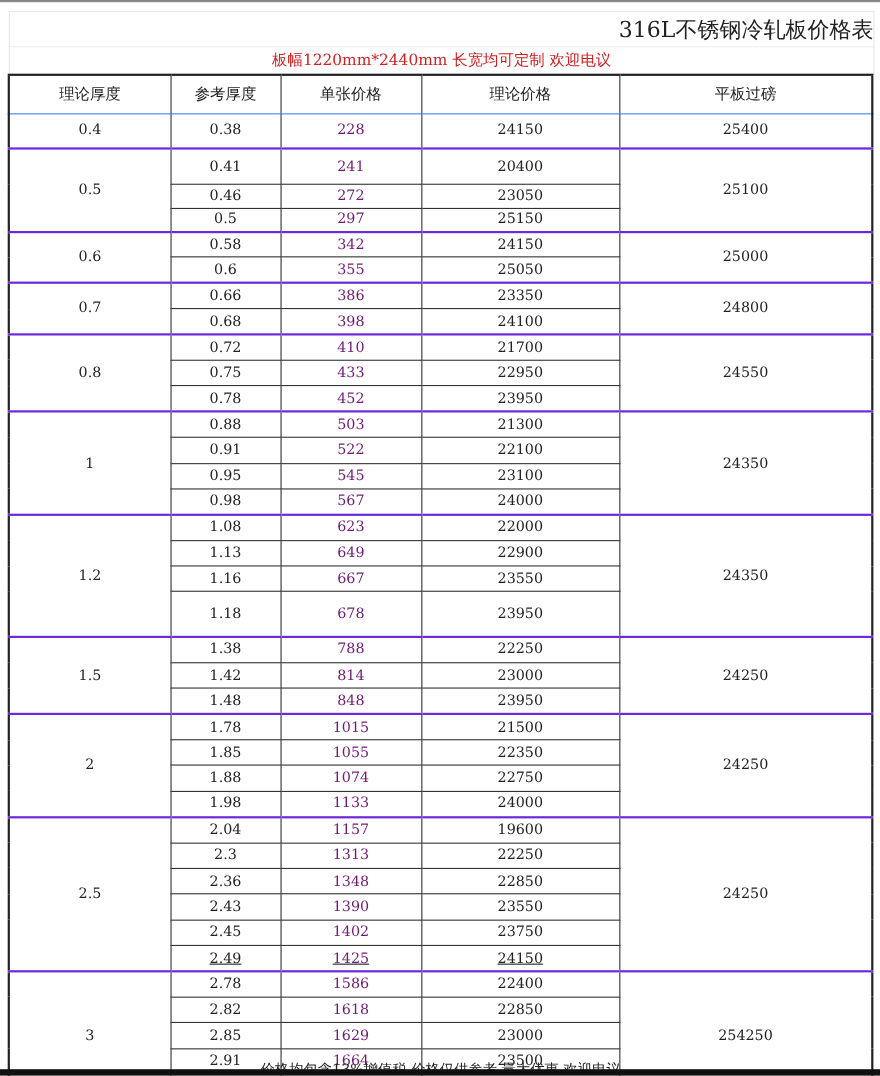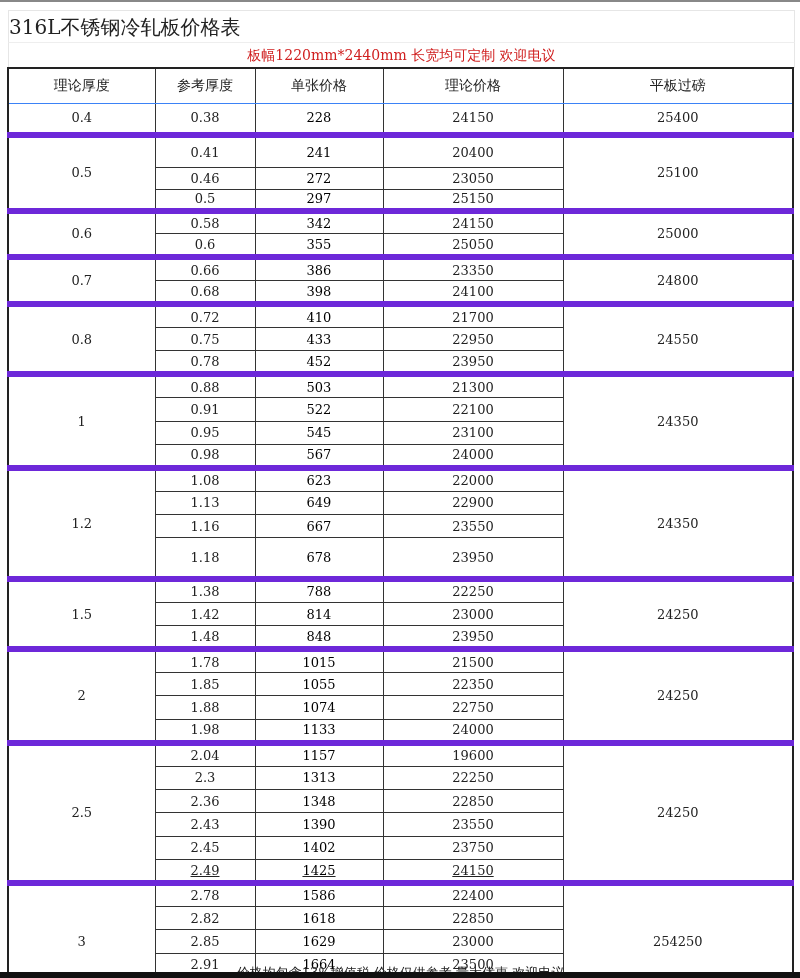--- a/index.html
+++ b/index.html
@@ -1,25 +1,25 @@
 <!DOCTYPE html>
 <html><head>
 <meta charset="utf-8">
 <style>
   html,body{margin:0;padding:0;background:#fff;}
   body{width:800px;height:978px;overflow:hidden;position:relative;font-family:"DejaVu Serif","Liberation Serif",serif;color:#222;}
   .topline{position:absolute;left:0;top:0;width:800px;height:2px;background:#888;}
-  .title{position:absolute;left:8px;top:10px;width:785px;height:32px;line-height:32px;text-align:left;font-size:20px;border:1px solid #e6e6e6;border-bottom:none;}
+  .title{position:absolute;left:8px;top:10px;width:785px;height:32px;line-height:32px;text-align:right;font-size:20px;border:1px solid #e6e6e6;border-bottom:none;}
   .subtitle{position:absolute;left:8px;top:42px;width:785px;height:24px;line-height:24px;text-align:center;font-size:14px;color:#d02020;border:1px solid #e6e6e6;border-top:1px solid #eee;}
   table{position:absolute;left:7px;top:67px;border-collapse:collapse;table-layout:fixed;font-size:13px;}
   td,th{border:1px solid #333;text-align:center;padding:0;font-weight:normal;overflow:hidden;white-space:nowrap;}
   th{height:34px;font-size:14px;border-top:2px solid #222;border-bottom:1px solid #3b82f6;}
   table{border-left:2px solid #222;border-right:2px solid #222;}
-  td.price{color:#000000;}
-  td.grp{border-bottom:6px solid #6d28d9;margin-top:20px;}
+  td.price{color:#701a75;}
+  td.grp{border-bottom:2px solid #6d28d9;margin-top:20px;}
   .footer{position:absolute;left:8px;top:961px;width:785px;height:16px;text-align:center;font-size:13px;line-height:24px;overflow:hidden;color:#222;}
   .bottombar{position:absolute;left:0;top:972px;width:800px;height:6px;background:#111;}
 </style>
 </head>
 <body>
 
 <div class="topline"></div>
 <div class="title">316L不锈钢冷轧板价格表</div>
 <div class="subtitle">板幅1220mm*2440mm   长宽均可定制  欢迎电议</div>
 

